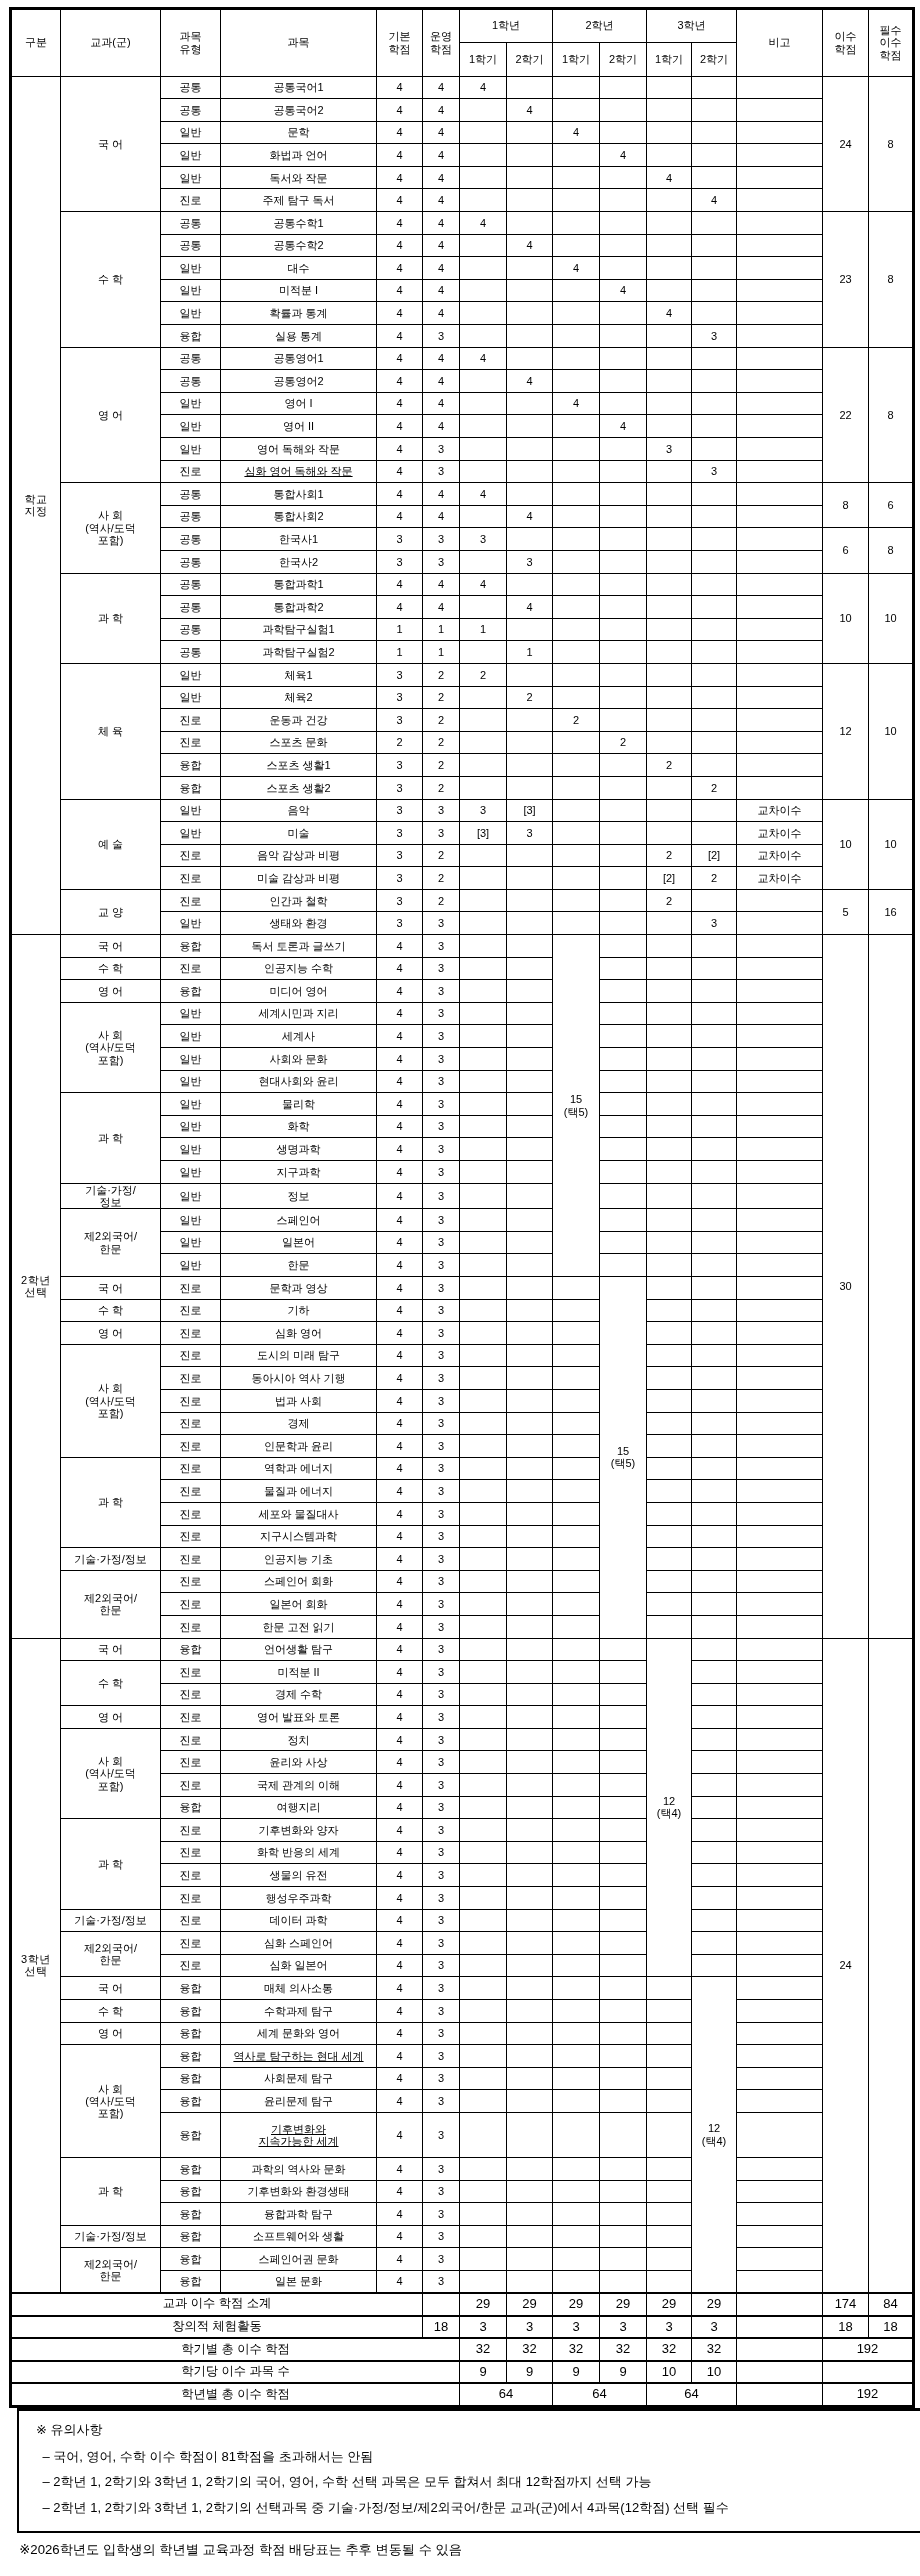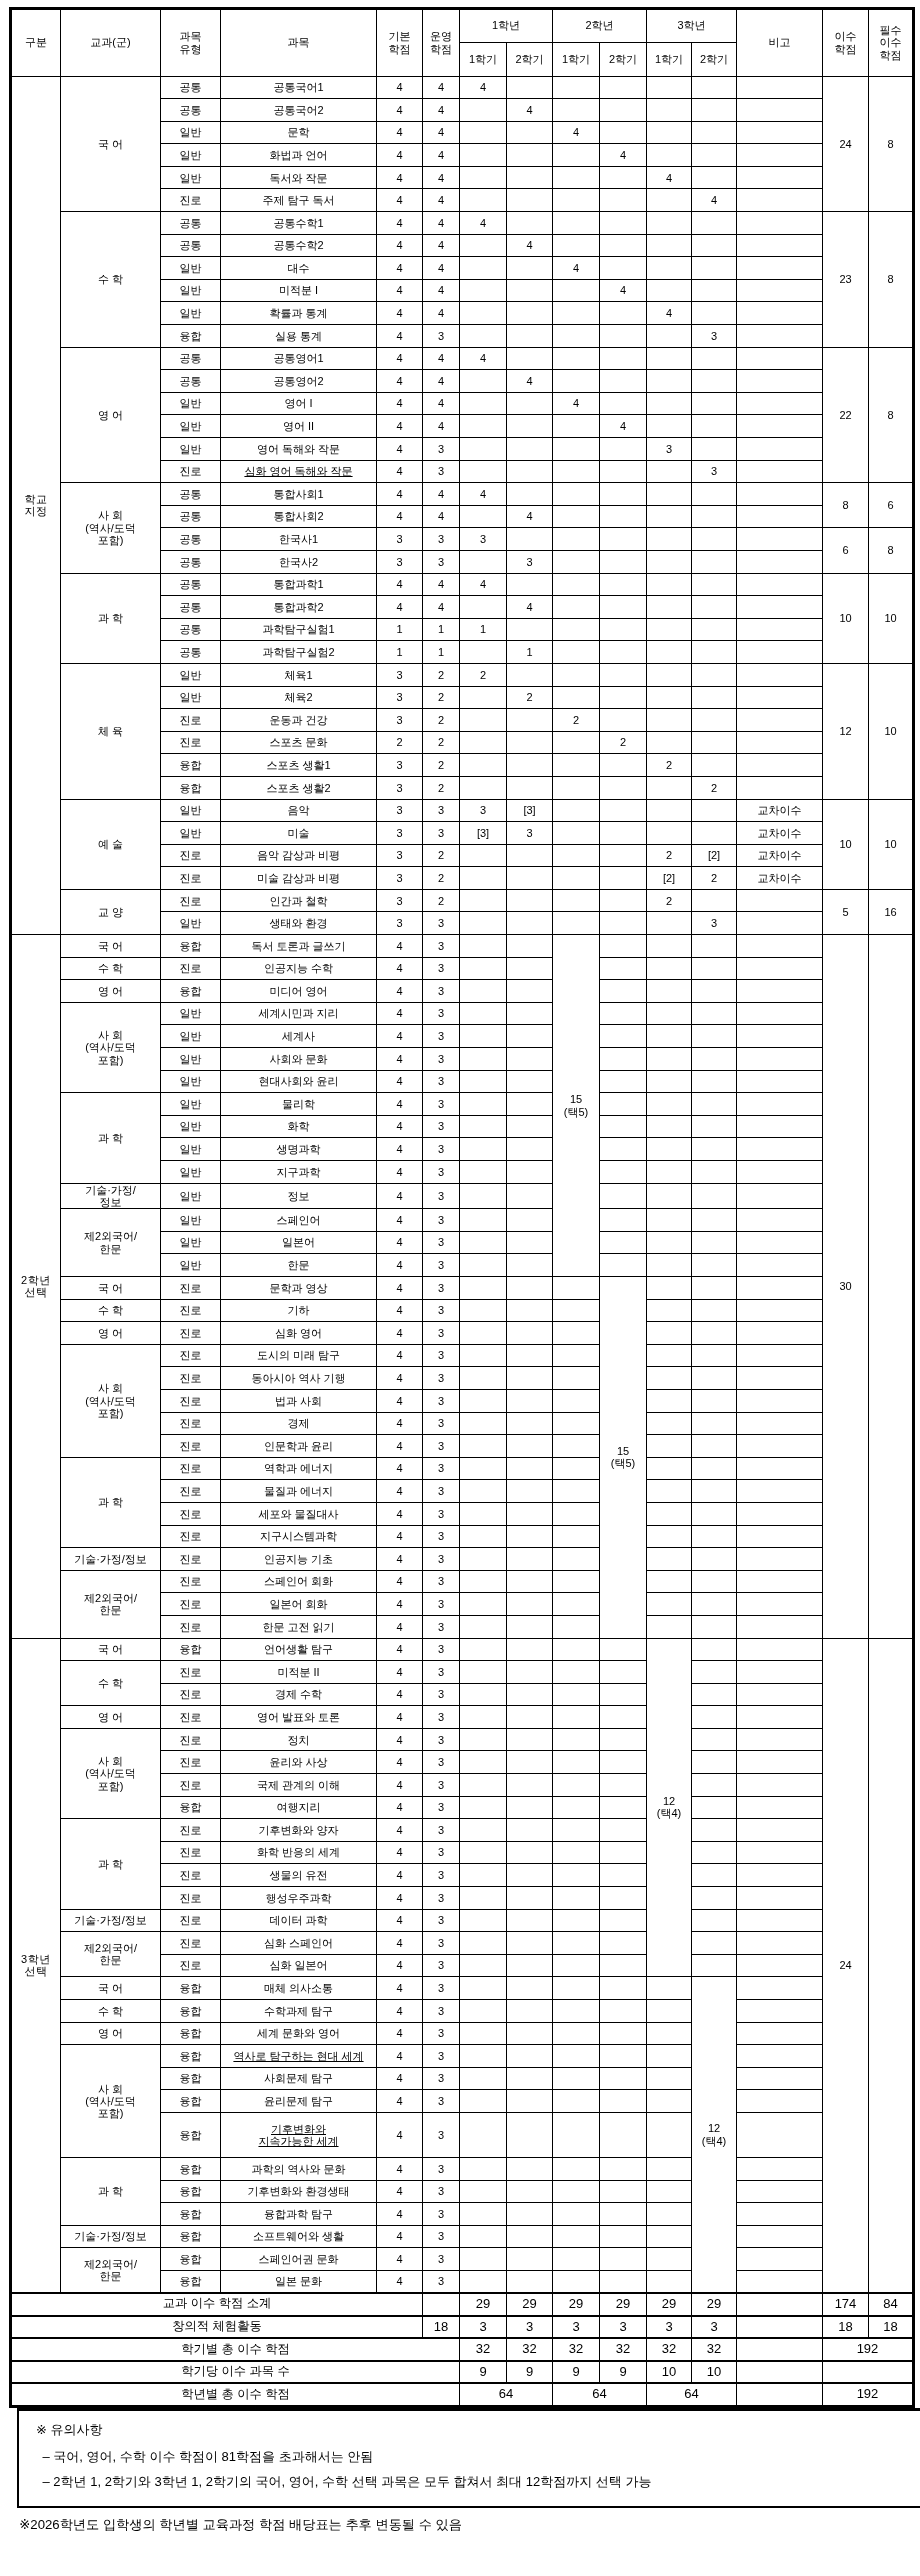--- a/index.html
+++ b/index.html
@@ -1441,17 +1441,18 @@
           <td></td>
           <td colspan="2">192</td>
         </tr>
       </tbody>
   </table>
 
   <div class="notes-box">
     <div class="nt">※ 유의사항</div>
     <div class="ni">– 국어, 영어, 수학 이수 학점이 81학점을 초과해서는 안됨</div>
     <div class="ni">– 2학년 1, 2학기와 3학년 1, 2학기의 국어, 영어, 수학 선택 과목은 모두 합쳐서 최대 12학점까지 선택 가능</div>
+    <div class="ni">– 2학년 1, 2학기와 3학년 1, 2학기의 선택과목 중 기술·가정/정보/제2외국어/한문 교과(군)에서 4과목(12학점) 선택 필수</div>
   </div>
 
   <div class="footnote">※2026학년도 입학생의 학년별 교육과정 학점 배당표는 추후 변동될 수 있음</div>
 </div>
 
 
 </body></html>

